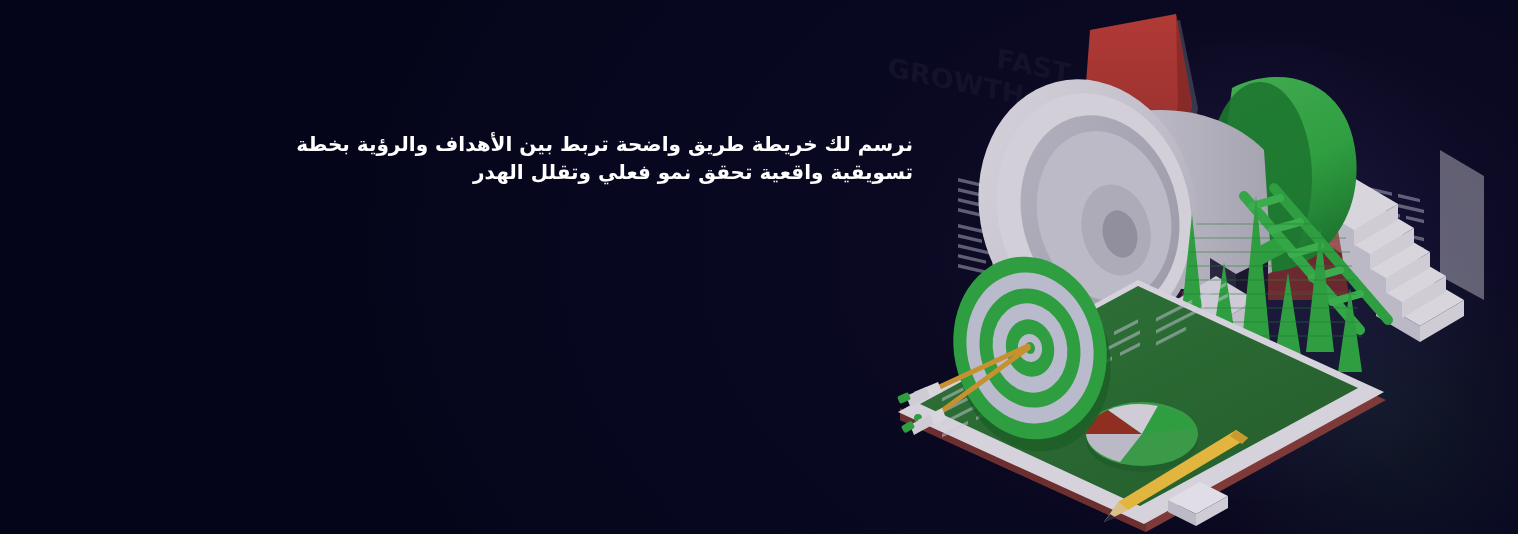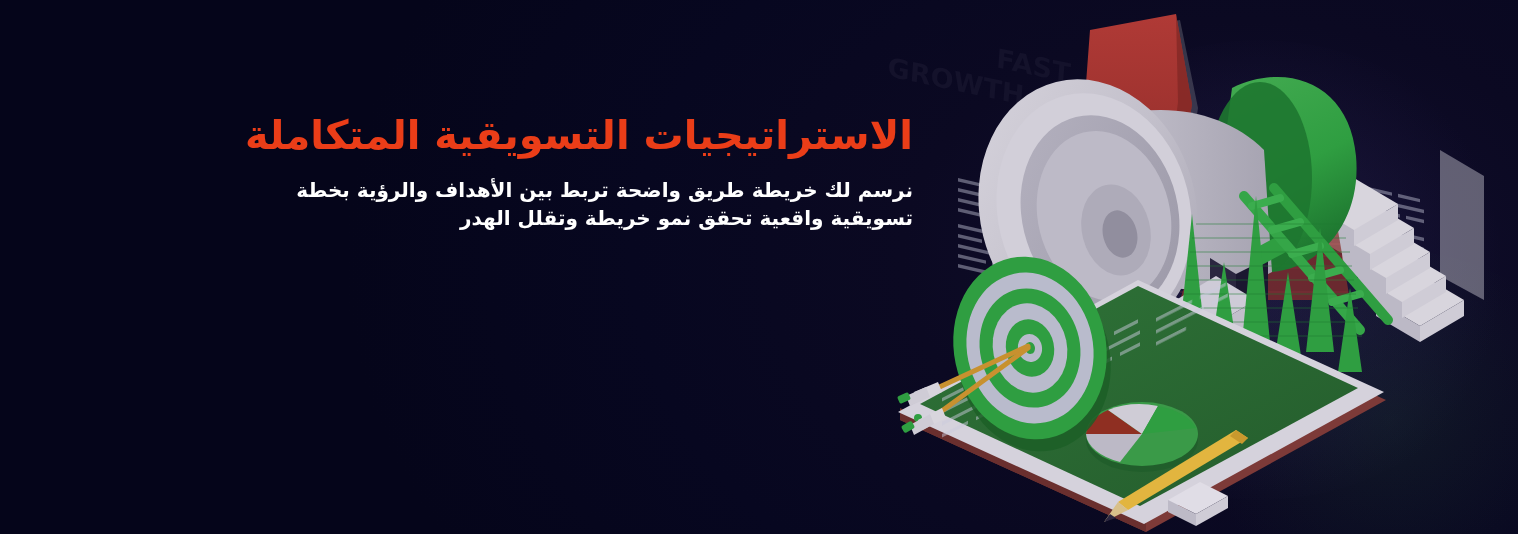--- a/index.html
+++ b/index.html
@@ -65,24 +65,23 @@
 </style>
 </head>
 <body>
 
 <div id="banner">
 
   <div class="glow glow-a"></div>
   <div class="glow glow-b"></div>
 
   <div class="text-col">
-    <h1 class="headline">الاستراتيجيات التسويقية المتكاملة</h1>
     <p class="subhead">
       <span>نرسم لك خريطة طريق واضحة تربط بين الأهداف والرؤية بخطة</span><br>
-      <span>تسويقية واقعية تحقق نمو خريطة وتقلل الهدر</span>
+      <span>تسويقية واقعية تحقق نمو فعلي وتقلل الهدر</span>
     </p>
   </div>
 
   <div id="art">
     <svg viewBox="0 0 638 534" xmlns="http://www.w3.org/2000/svg" shape-rendering="geometricPrecision">
       <defs>
         <linearGradient id="coneG" x1="0" y1="0" x2="1" y2="1">
           <stop offset="0%" stop-color="#d6d3dc"></stop>
           <stop offset="55%" stop-color="#c3c0cb"></stop>
           <stop offset="100%" stop-color="#a9a6b4"></stop>

